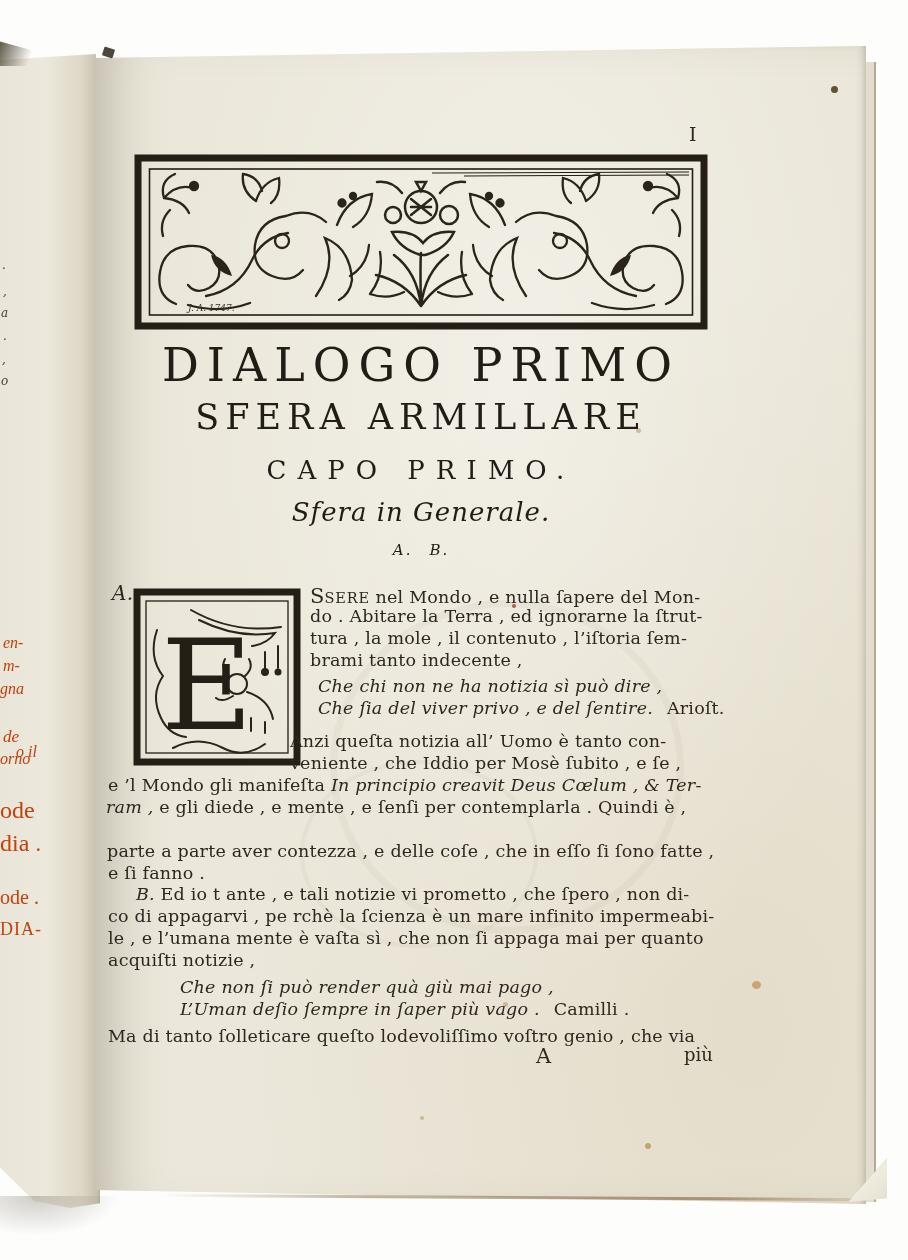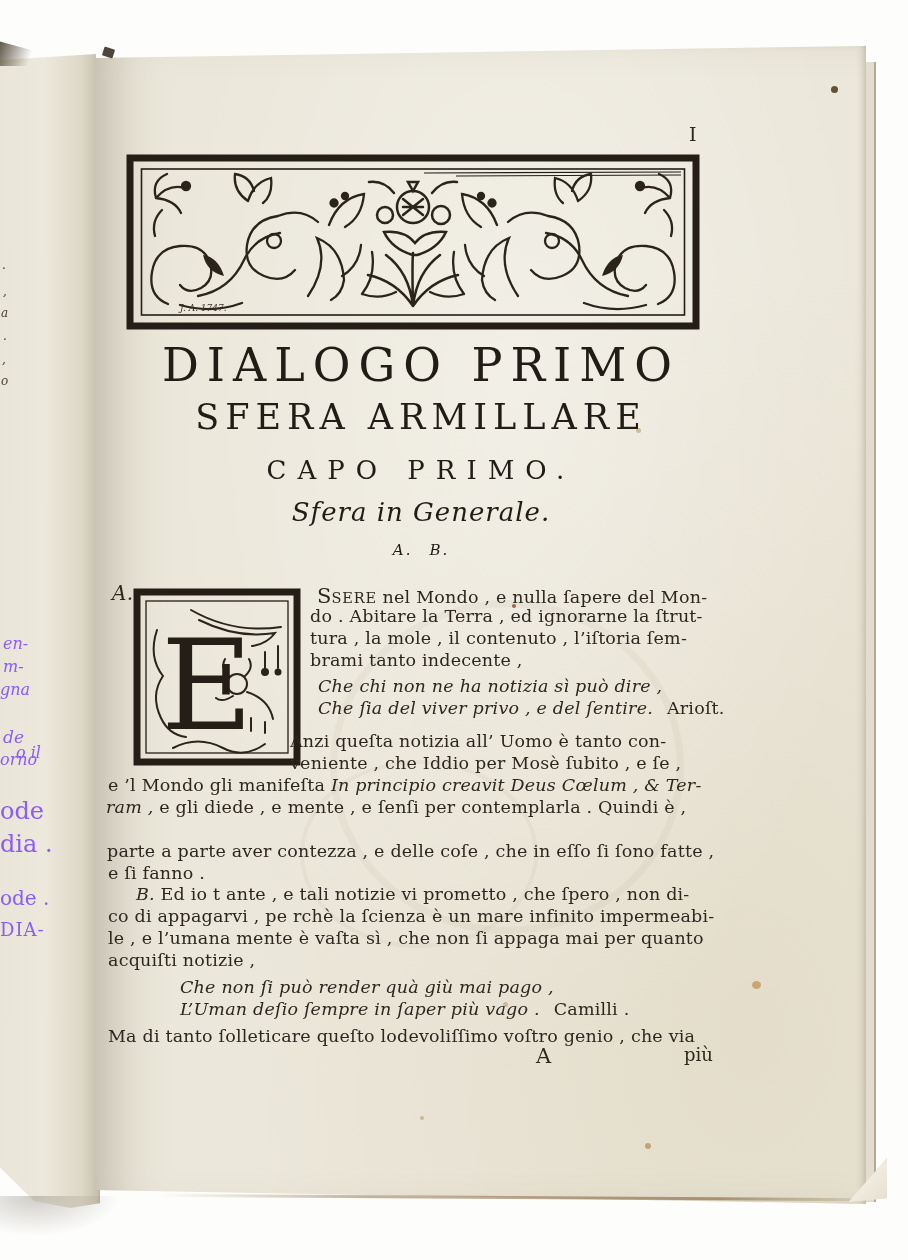--- a/index.html
+++ b/index.html
@@ -38,38 +38,38 @@
   .f1{left:831px;top:86px;width:7px;height:7px;background:#63512f;}
   .f2{left:752px;top:981px;width:9px;height:8px;background:rgba(195,150,95,0.8);}
   .f3{left:645px;top:1143px;width:6px;height:6px;background:rgba(190,148,92,0.8);}
   .f4{left:503px;top:1002px;width:5px;height:5px;background:rgba(200,165,110,0.7);}
   .f5{left:512px;top:604px;width:4px;height:4px;background:rgba(160,70,45,0.85);}
   .f6{left:420px;top:1116px;width:4px;height:4px;background:rgba(190,155,100,0.6);}
   .f7{left:636px;top:428px;width:5px;height:5px;background:rgba(185,150,95,0.55);}
   
   .content{position:absolute;inset:0;color:#2d2720;}
   .pagenum{position:absolute;left:689px;top:123px;font-size:19px;letter-spacing:1px;}
-  .headpiece{position:absolute;left:126px;top:154px;text-align:center;}
+  .headpiece{position:absolute;left:134px;top:154px;text-align:center;}
   .h-center{position:absolute;left:108px;width:626px;text-align:center;white-space:nowrap;color:#211c15;}
   .title{top:338px;font-size:46px;letter-spacing:8px;}
   .subtitle{top:397px;font-size:35px;letter-spacing:6px;}
   .chapter{top:455px;font-size:26px;letter-spacing:11px;}
   .section{top:497px;font-size:26px;font-style:italic;letter-spacing:1px;}
   .interloc{top:541px;font-size:15px;font-style:italic;letter-spacing:2px;}
   .line{position:absolute;white-space:nowrap;font-size:17.5px;letter-spacing:0.2px;}
   .it{font-style:italic;}
   .speakerA{left:112px;top:581px;font-size:20px;font-style:italic;}
   .dropcap{position:absolute;left:133px;top:588px;}
   .cap1{font-size:21px;}
   .sc{font-size:14.5px;text-transform:uppercase;letter-spacing:0.8px;}
   .attrib{font-style:normal;margin-left:14px;}
   .sig{position:absolute;left:536px;top:1044px;font-size:21px;}
   .catch{position:absolute;left:684px;top:1044px;font-size:18px;text-align:right;}
   
-  .frag{position:absolute;color:#8b5cf6;white-space:nowrap;}
+  .frag{position:absolute;color:#c2410c;white-space:nowrap;font-family:Liberation Serif, serif;}
   .frag.it{font-style:italic;}
   .fr0{left:3px;top:634px;font-size:16px;}
   .fr1{left:3px;top:657px;font-size:16px;}
   .fr2{left:0px;top:680px;font-size:16px;}
   .fr3{left:16px;top:703px;font-size:16px;margin-top:40px;}
   .fr4{left:3px;top:727px;font-size:17px;}
   .fr5{left:0px;top:750px;font-size:16px;}
   .fr6{left:0px;top:797px;font-size:24px;}
   .fr7{left:0px;top:830px;font-size:24px;}
   .fr8{left:0px;top:886px;font-size:20px;}
@@ -181,21 +181,21 @@
             <circle cx="145" cy="84" r="2.5" fill="#2a241b"></circle>
           <path d="M24,42 q-9,27 6,46 q-13,19 -2,42 q8,17 25,19"></path>
           <path d="M40,160 q25,-13 50,0 q21,11 42,-4"></path>
           <circle cx="104" cy="96" r="10"></circle>
           <path d="M96,88 q-9,-8 -4,-17 M112,88 q9,-8 4,-17 M114,104 q22,7 26,27 M118,130 v13 M132,134 v11 M100,108 q-11,7 -17,2"></path>
         </g>
         <text x="28" y="141" font-size="126" fill="#241e16" font-family="DejaVu Serif, Liberation Serif, serif">E</text>
       </svg>
     </div>
 
-    <div class="line" style="left:317px;top:584px"><span class="cap1">S</span><span class="sc">sere</span><span> nel Mondo , e nulla ſapere del Mon-</span></div>
+    <div class="line" style="left:310px;top:584px"><span class="cap1">S</span><span class="sc">sere</span><span> nel Mondo , e nulla ſapere del Mon-</span></div>
     <div class="line" style="left:310px;top:606px">do . Abitare la Terra , ed ignorarne la ſtrut-</div>
     <div class="line" style="left:310px;top:628px">tura , la mole , il contenuto , l’iſtoria ſem-</div>
     <div class="line" style="left:310px;top:650px">brami tanto indecente ,</div>
 
     <div class="line it" style="left:318px;top:676px">Che chi non ne ha notizia sì può dire ,</div>
     <div class="line it" style="left:318px;top:698px"><span>Che ſia del viver privo , e del ſentire.</span><span class="attrib">Arioſt.</span></div>
 
     <div class="line" style="left:290px;top:731px">Anzi queſta notizia all’ Uomo è tanto con-</div>
     <div class="line" style="left:290px;top:753px">veniente , che Iddio per Mosè ſubito , e ſe ,</div>
     <div class="line" style="left:108px;top:775px"><span>e ’l Mondo gli manifeſta </span><span class="it">In principio creavit Deus Cœlum , &amp; Ter-</span></div>

